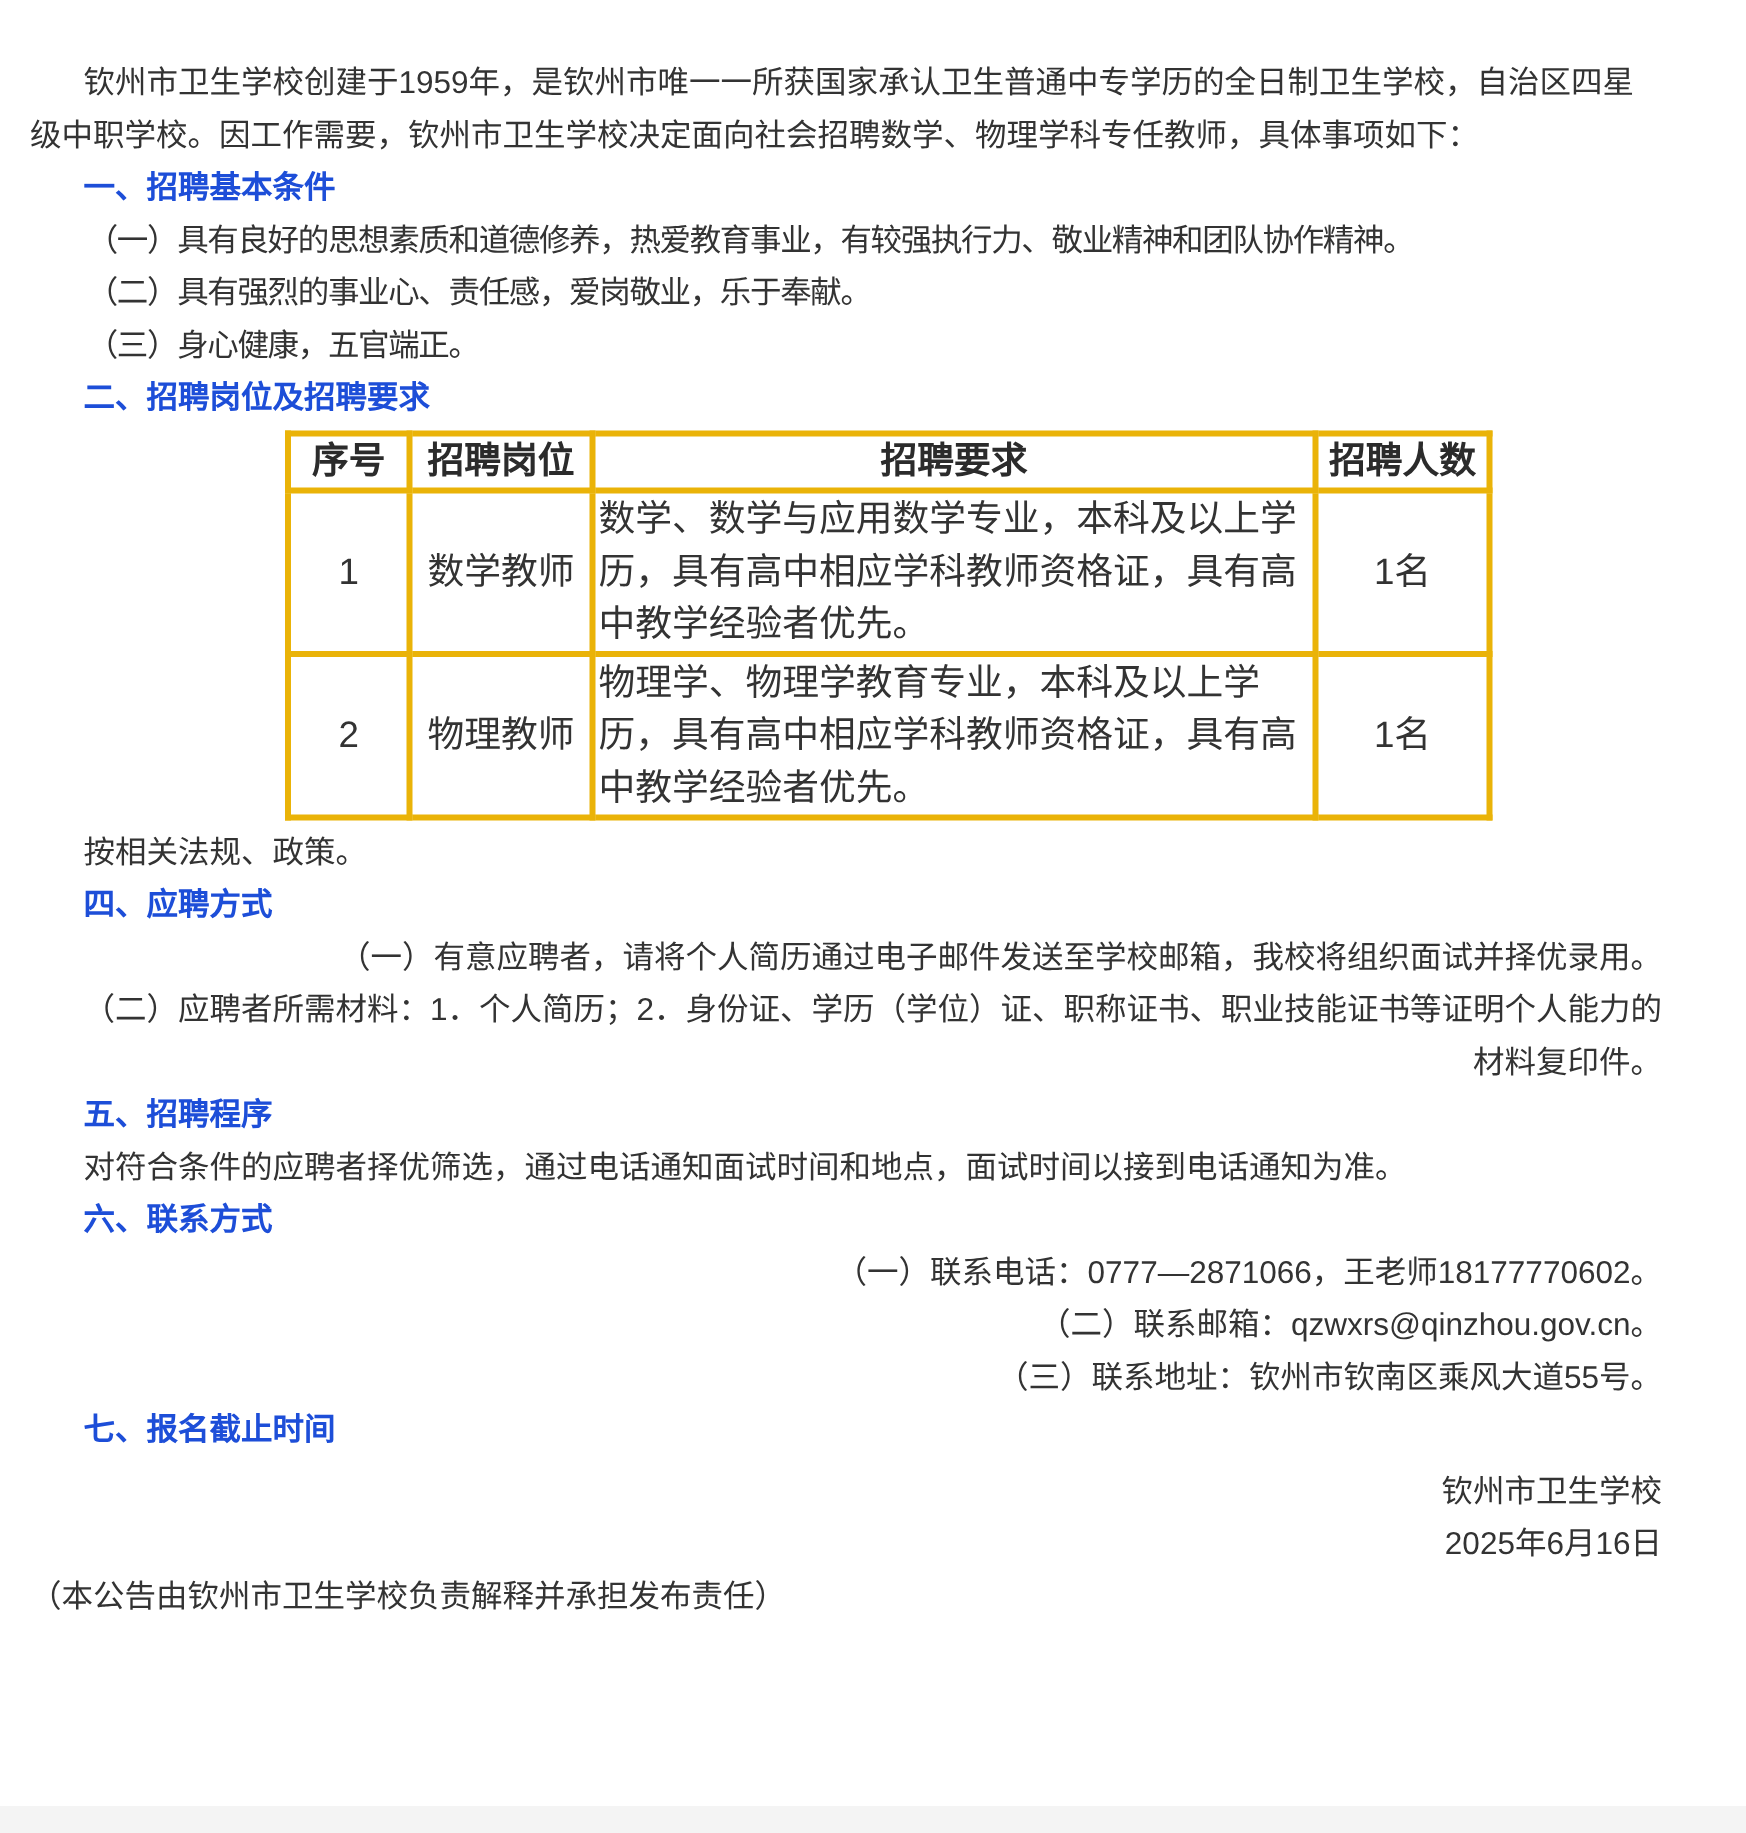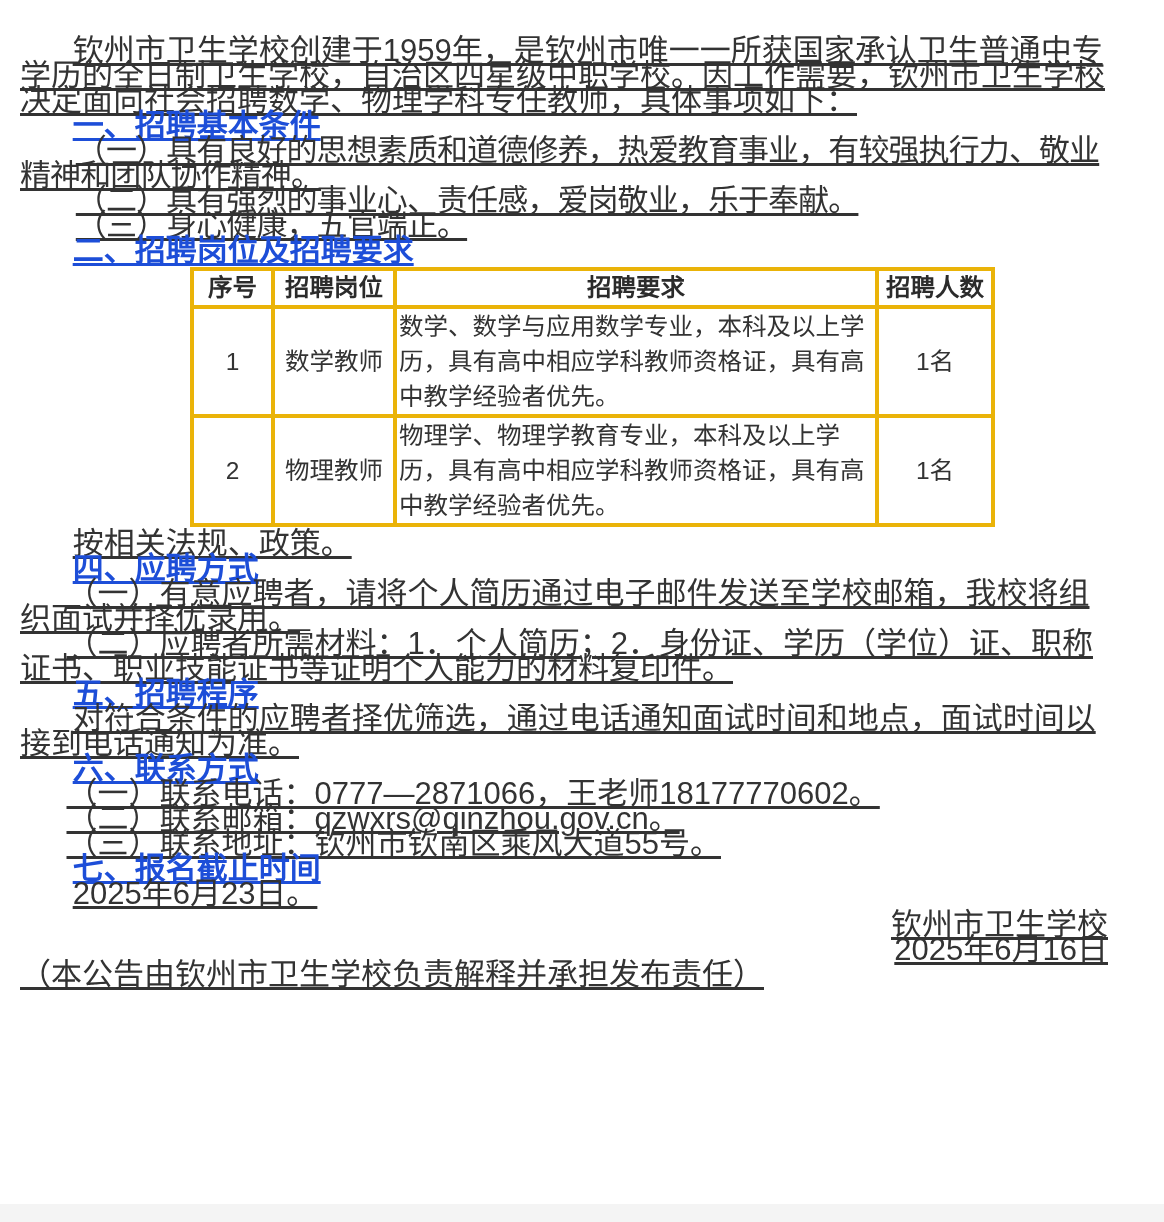--- a/index.html
+++ b/index.html
@@ -13,33 +13,32 @@
     color: #333333;
   }
   .doc {
     padding: 38px 56px 0 20px;
     font-size: 24.5px;
     line-height: 35px;
   }
   .doc p, .doc h2 {
     margin: 0;
     padding: 0;
-    font-size: 31px;
-    line-height: 25px;
+    font-size: 21px;
+    line-height: 35px;
     font-weight: normal;
-    text-decoration: underline;
   }
   h2.sec {
     font-weight: bold;
     color: #1d4ed8;
     text-indent: 1.7em;
   }
   p.para   { text-indent: 1.7em; }
   p.item1  { text-indent: 1.8em; letter-spacing: -0.9px; }
-  p.item2  { text-indent: 1.5em; }
+  p.item2  { text-indent: 1.5em; text-align: right; }
 
   table.positions {
     border-collapse: collapse;
     margin: 4px 0 4px 170px;
     table-layout: fixed;
   }
   table.positions th, table.positions td {
     border: 4px solid #eab308;
     font-size: 24.5px;
     overflow: hidden;
@@ -130,21 +129,20 @@
 
   <h2 class="sec">五、招聘程序</h2>
   <p class="para">对符合条件的应聘者择优筛选，通过电话通知面试时间和地点，面试时间以接到电话通知为准。</p>
 
   <h2 class="sec">六、联系方式</h2>
   <p class="item2">（一）联系电话：0777—2871066，王老师18177770602。</p>
   <p class="item2">（二）联系邮箱：qzwxrs@qinzhou.gov.cn。</p>
   <p class="item2">（三）联系地址：钦州市钦南区乘风大道55号。</p>
 
   <h2 class="sec">七、报名截止时间</h2>
-  <p class="para">2025年6月23日。</p>
 
   <div class="signature">
     <p>钦州市卫生学校</p>
     <p>2025年6月16日</p>
   </div>
 
   <p class="footnote">（本公告由钦州市卫生学校负责解释并承担发布责任）</p>
 
 </div>
 

